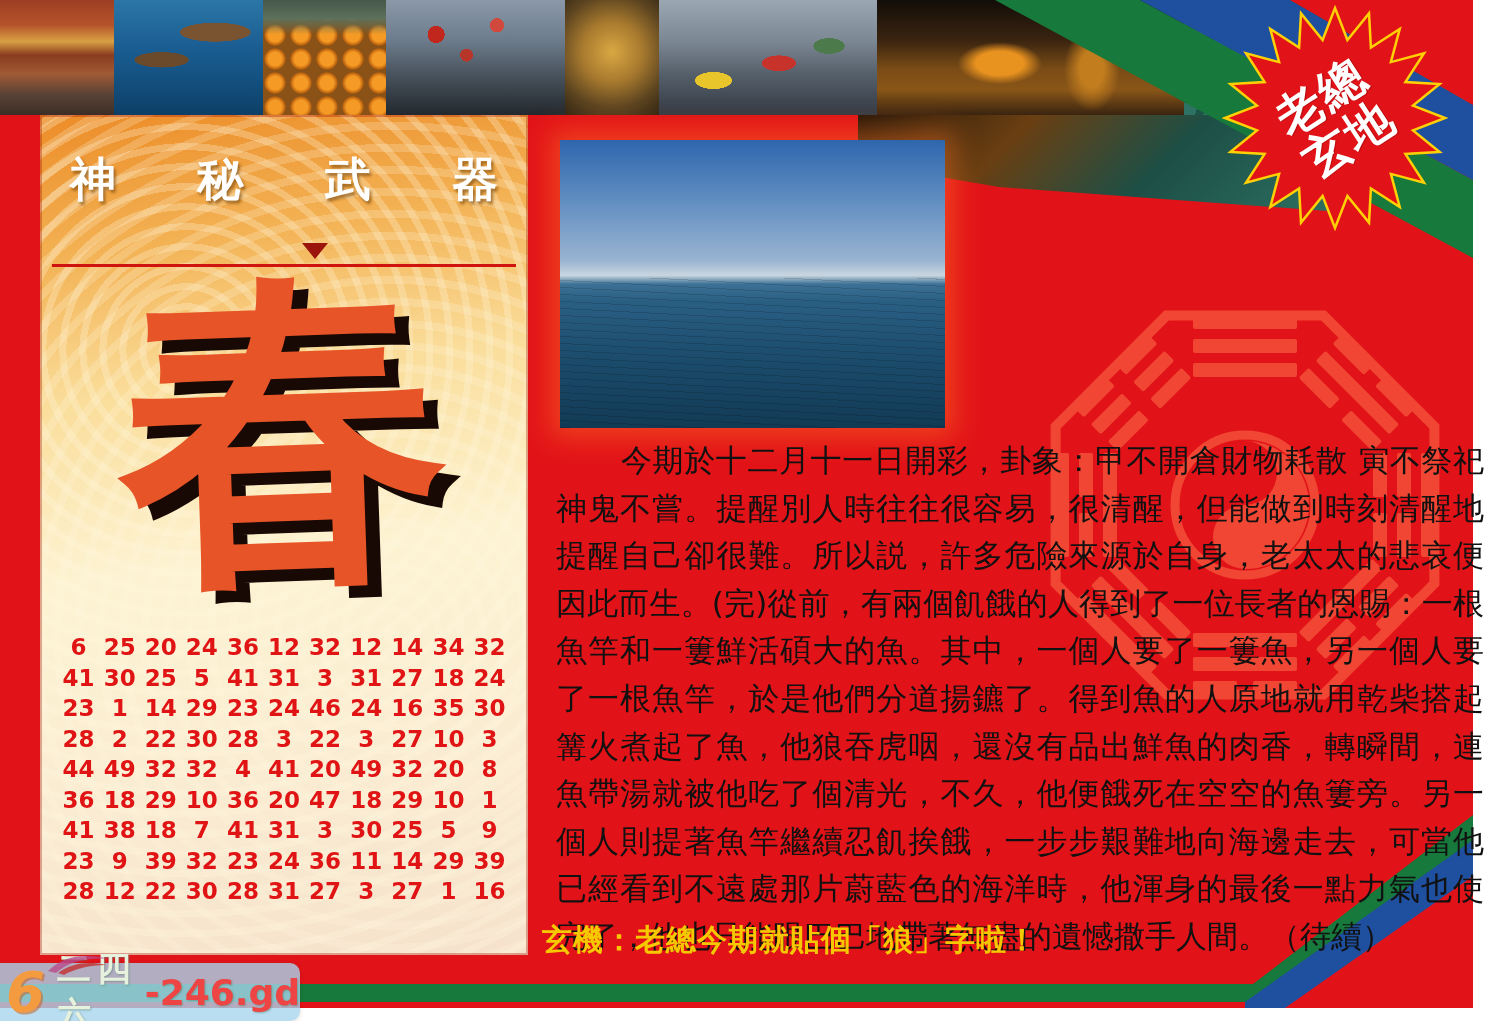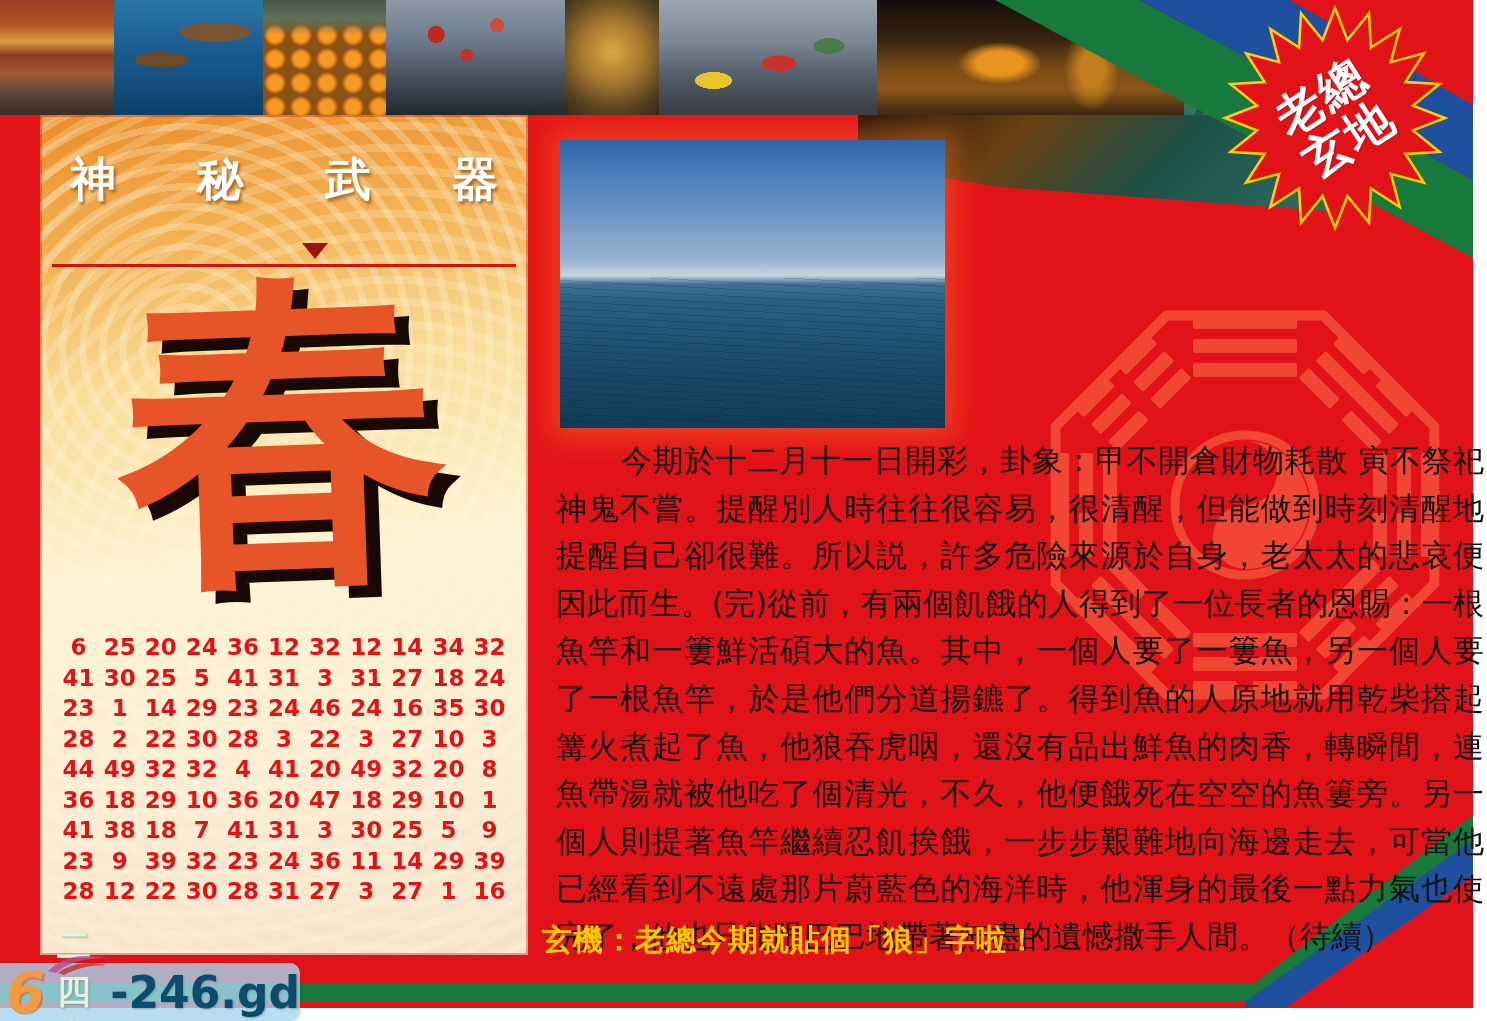--- a/index.html
+++ b/index.html
@@ -99,21 +99,21 @@
 
   
   .watermark{position:absolute;left:0;top:963px;width:300px;height:58px;
     background:rgba(168,213,238,.8);border-radius:0 10px 10px 0;
     display:flex;align-items:center;box-shadow:0 1px 4px rgba(0,0,0,.15);}
   .wm-logo{font-size:56px;font-weight:bold;font-style:italic;color:#f49b3f;line-height:.9;margin-left:6px;
     text-shadow:2px 2px 0 rgba(200,90,20,.5);}
   .wm-swoosh{position:absolute;left:44px;top:-12px;}
   .wm-cn{font-size:34px;font-weight:bold;color:#e6f2dd;letter-spacing:6px;margin-left:12px;
     text-shadow:1px 1px 2px rgba(90,130,110,.55);}
-  .wm-domain{font-size:44px;font-weight:bold;color:#0c4a6e;text-shadow:1px 1px 2px rgba(90,130,110,.55);}
+  .wm-domain{font-size:36px;font-weight:bold;color:#ef4444;text-shadow:1px 1px 2px rgba(90,130,110,.55);}
 </style>
 </head>
 <body>
 
 <div class="page-red"></div>
 
 <div class="banner">
   <div class="ph-temple"></div>
   <div class="ph-boats"></div>
   <div class="ph-oranges"></div>

